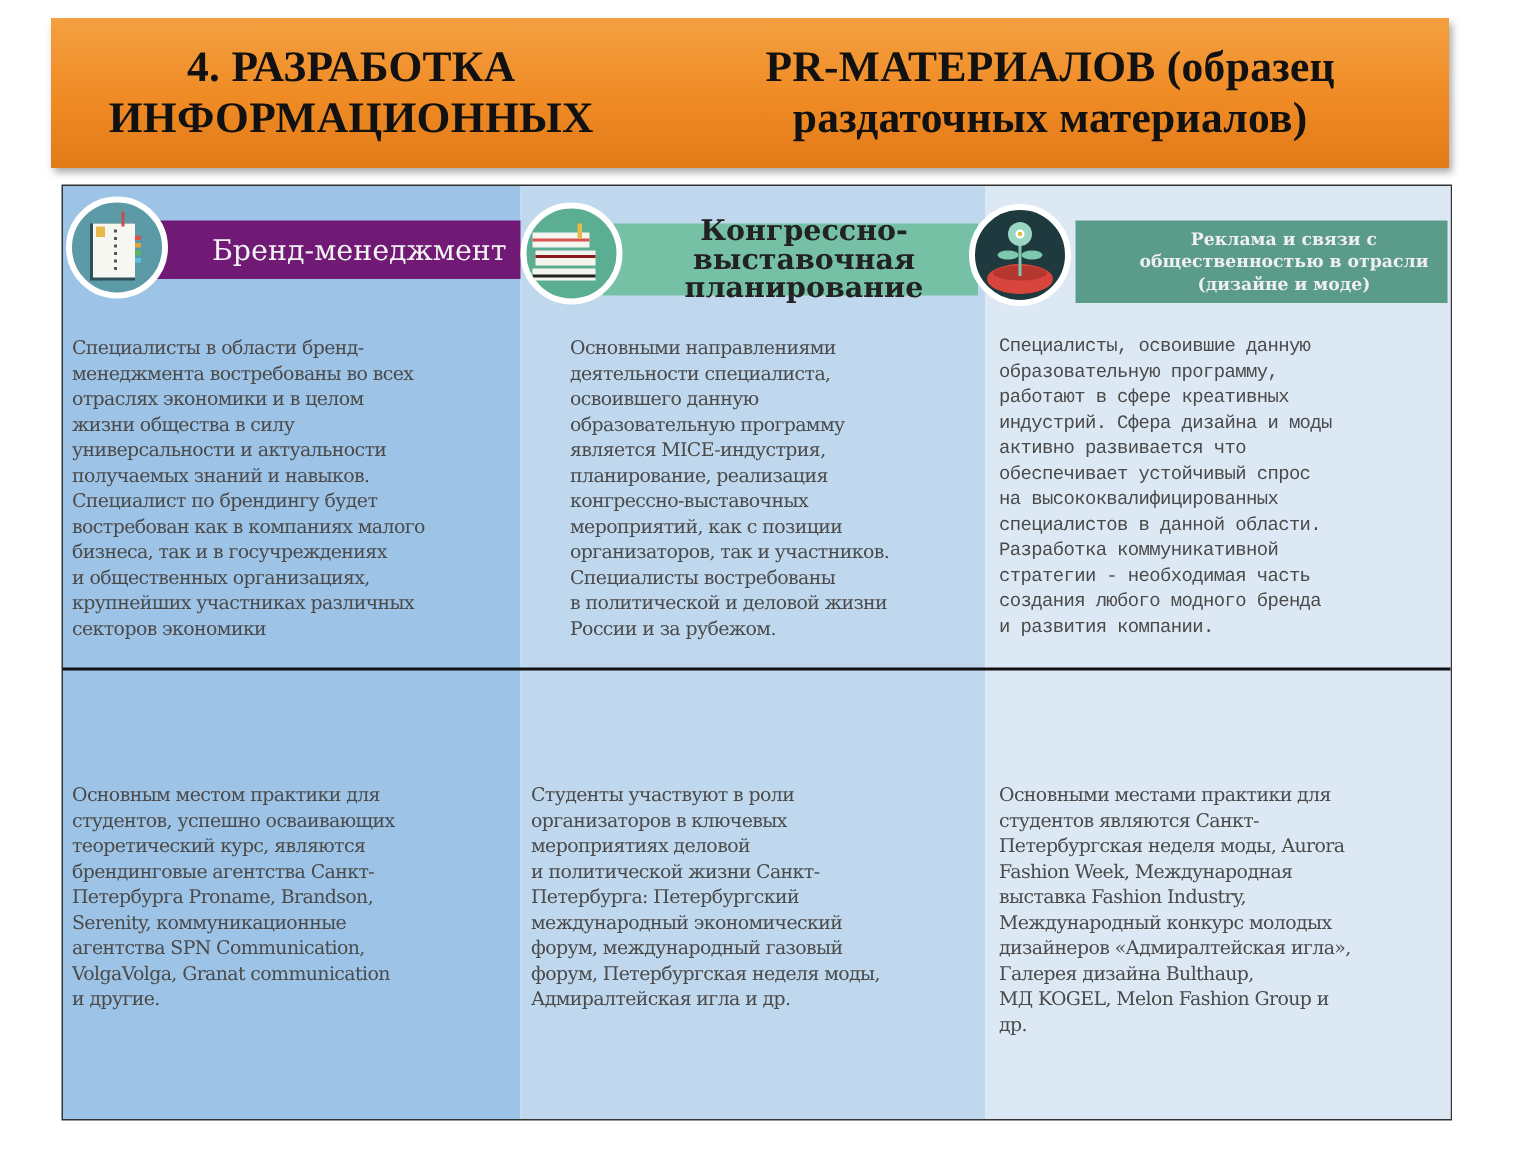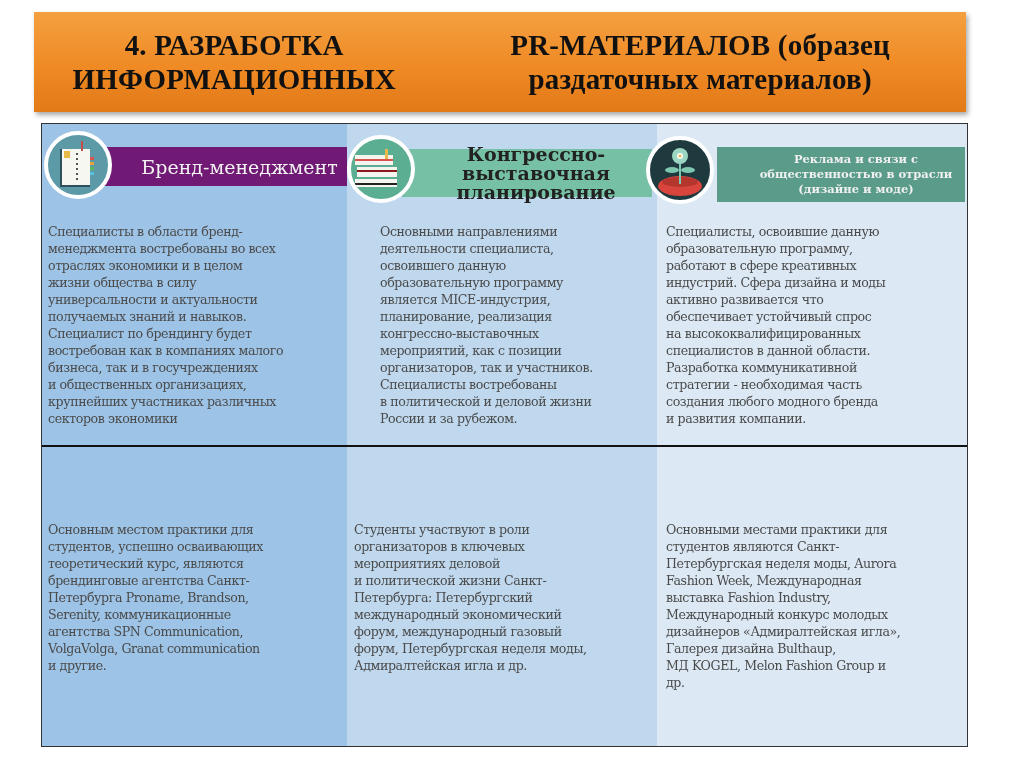--- a/index.html
+++ b/index.html
@@ -46,21 +46,21 @@
   }
   .ic-1 { left: 2px; top: 7px; background: #5b9aa6; }
   .ic-2 { left: 305px; top: 11px; background: #5bae92; }
   .ic-3 { left: 604px; top: 12px; background: #1e3a3f; }
   .cell-text {
     position: absolute; font-family: "DejaVu Serif", serif; font-size: 12.6px; line-height: 17px;
     color: #4a4a4a; white-space: pre-line; letter-spacing: -0.4px;
   }
   .t-1a { left: 6px; top: 99px; width: 298px; }
   .t-2a { left: 312px; top: 99px; width: 300px; margin-left: 26px; }
-  .t-3a { left: 624px; top: 99px; width: 300px; }
+  .t-3a { left: 624px; top: 99px; width: 300px; font-family: Liberation Mono, monospace; }
   .t-1b { left: 6px; top: 397px; width: 298px; }
   .t-2b { left: 312px; top: 397px; width: 300px; }
   .t-3b { left: 624px; top: 397px; width: 300px; }
 </style>
 </head>
 <body>
 
 <div class="title-banner">
   <div class="title-line">4. РАЗРАБОТКА ИНФОРМАЦИОННЫХ</div>
   <div class="title-line">PR-МАТЕРИАЛОВ (образец раздаточных материалов)</div>

